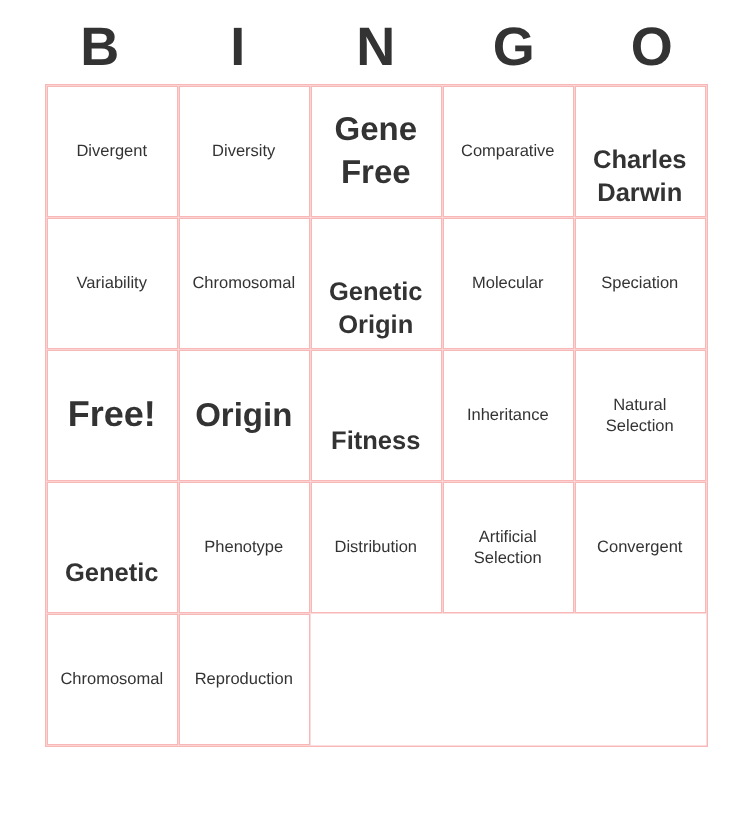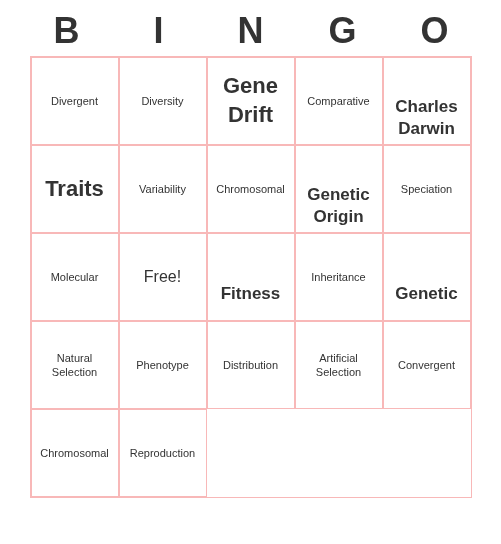--- a/index.html
+++ b/index.html
@@ -64,22 +64,22 @@
       font-weight: bold;
     }
 
     .bingo-cell.medium-text .cell-text {
       font-size: 17px;
       font-weight: bold;
       margin-top: 34px;
     }
 
     .bingo-cell.free-cell .cell-text {
-      font-size: 16px;
-      font-weight: normal;
+      font-size: 24px;
+      font-weight: bold;
       color: #333;
       text-align: right;
     }
   </style>
 </head>
 <body>
 
 <div class="bingo-title">
 <div class="bingo-letter">B</div>
     <div class="bingo-letter">I</div>
@@ -89,60 +89,60 @@
   </div>
 
 <div class="bingo-grid">
 <div class="bingo-cell">
       <span class="cell-text">Divergent</span>
     </div>
     <div class="bingo-cell">
       <span class="cell-text">Diversity</span>
     </div>
     <div class="bingo-cell large-text">
-      <span class="cell-text">Gene Drift</span>
+      <span class="cell-text">Gene Free</span>
     </div>
     <div class="bingo-cell">
       <span class="cell-text">Comparative</span>
     </div>
     <div class="bingo-cell medium-text">
       <span class="cell-text">Charles Darwin</span>
-    </div>
-    <div class="bingo-cell large-text">
-      <span class="cell-text">Traits</span>
     </div>
     <div class="bingo-cell">
       <span class="cell-text">Variability</span>
     </div>
     <div class="bingo-cell">
       <span class="cell-text">Chromosomal</span>
     </div>
     <div class="bingo-cell medium-text">
       <span class="cell-text">Genetic Origin</span>
     </div>
     <div class="bingo-cell">
-      <span class="cell-text">Speciation</span>
+      <span class="cell-text">Molecular</span>
     </div>
     <div class="bingo-cell">
-      <span class="cell-text">Molecular</span>
+      <span class="cell-text">Speciation</span>
     </div>
     <div class="bingo-cell free-cell">
       <span class="cell-text">Free!</span>
+    </div>
+    <div class="bingo-cell large-text">
+      <span class="cell-text">Origin</span>
     </div>
     <div class="bingo-cell medium-text">
       <span class="cell-text">Fitness</span>
     </div>
     <div class="bingo-cell">
       <span class="cell-text">Inheritance</span>
     </div>
+    <div class="bingo-cell">
+      <span class="cell-text">Natural Selection</span>
+    </div>
     <div class="bingo-cell medium-text">
       <span class="cell-text">Genetic</span>
-    </div>
-    <div class="bingo-cell">
-      <span class="cell-text">Natural Selection</span>
     </div>
     <div class="bingo-cell">
       <span class="cell-text">Phenotype</span>
     </div>
     <div class="bingo-cell">
       <span class="cell-text">Distribution</span>
     </div>
     <div class="bingo-cell">
       <span class="cell-text">Artificial Selection</span>
     </div>

